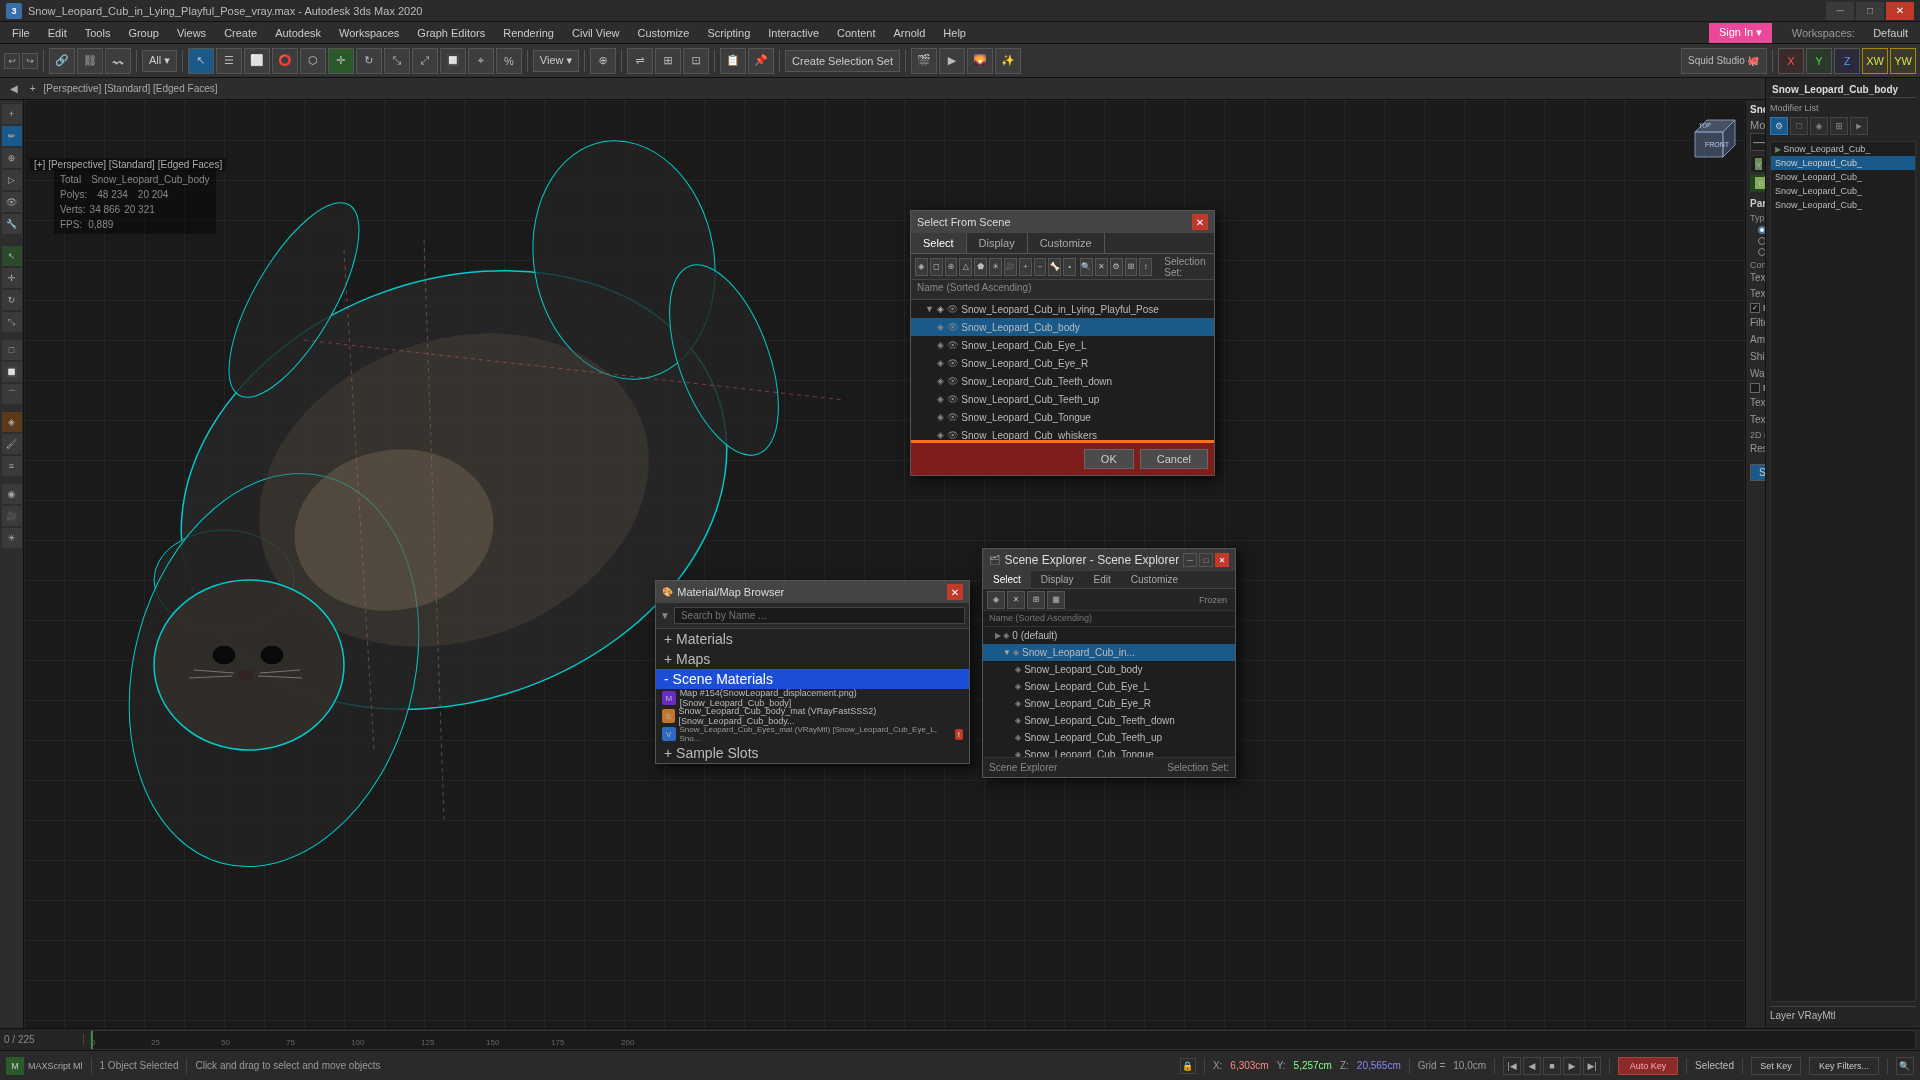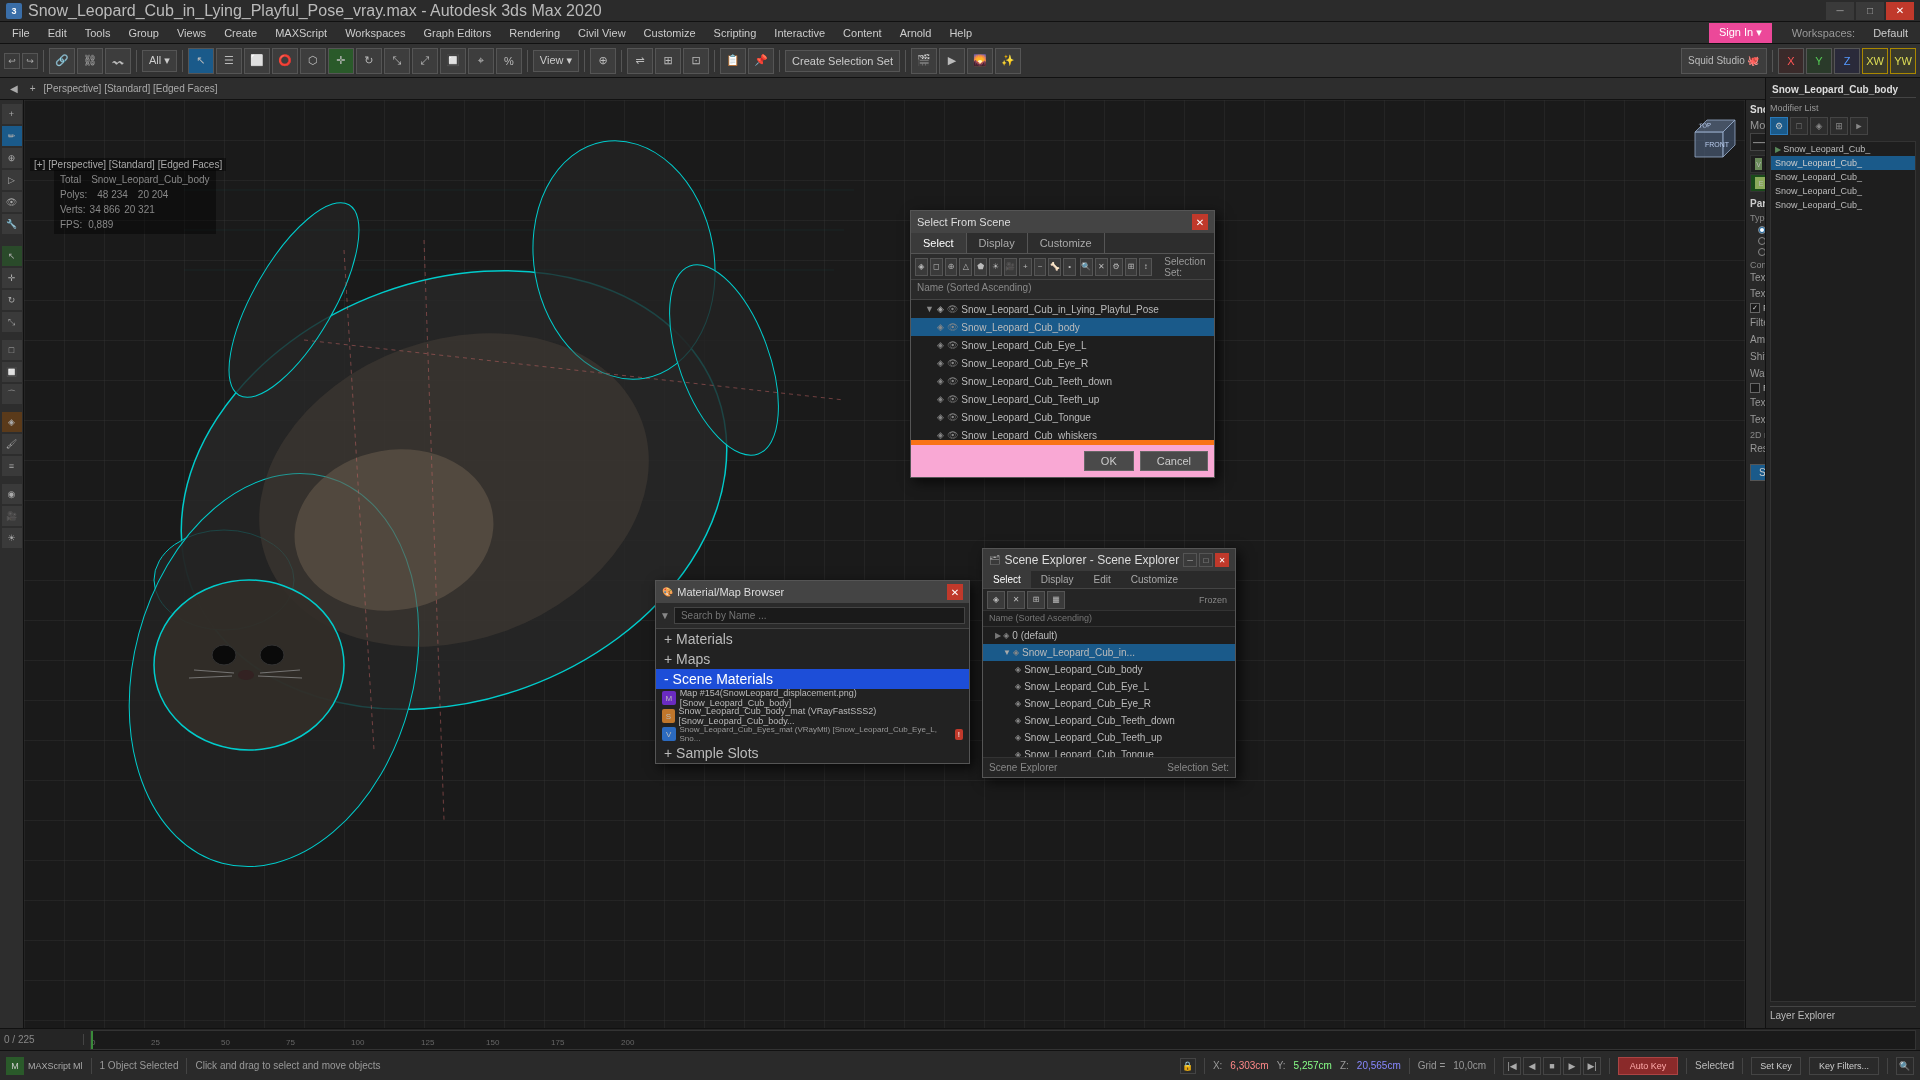--- a/index.html
+++ b/index.html
@@ -30,21 +30,21 @@
       gap: 6px;
     }
     #title-bar .app-icon {
       width: 16px; height: 16px;
       background: #3a6ea8;
       border-radius: 2px;
       display: flex; align-items: center; justify-content: center;
       font-size: 9px; color: white; font-weight: bold;
     }
     #title-bar .title-text {
-      font-size: 16px; color: #bbb;
+      font-size: 11px; color: #bbb;
     }
     #title-bar .win-controls {
       display: flex; gap: 2px;
     }
     #title-bar .win-btn {
       width: 28px; height: 18px;
       background: #3a3a3a;
       border: none; cursor: pointer; color: #aaa;
       font-size: 10px; display: flex; align-items: center; justify-content: center;
     }
@@ -215,22 +215,22 @@
       color: #bbb;
       cursor: pointer;
       height: 18px;
     }
     .dl-item.selected { background: #1a5a8a; }
     .dialog-footer {
       display: flex;
       justify-content: flex-end;
       gap: 6px;
       padding: 6px;
-      background: #f9a8d4;
-      border-top: 5px solid #f97316;
+      background: #7f1d1d;
+      border-top: 3px solid #f97316;
     }
     .dlg-btn {
       padding: 3px 16px;
       background: #4a4a4a;
       border: 1px solid #666;
       color: #ccc;
       font-size: 11px;
       cursor: pointer;
     }
 
@@ -522,21 +522,21 @@
   </div>
 </div>
 
 <div id="menu-bar">
   <div class="menu-item">File</div>
   <div class="menu-item">Edit</div>
   <div class="menu-item">Tools</div>
   <div class="menu-item">Group</div>
   <div class="menu-item">Views</div>
   <div class="menu-item">Create</div>
-  <div class="menu-item">MAXScript</div>
+  <div class="menu-item">Autodesk</div>
   <div class="menu-item">Workspaces</div>
   <div class="menu-item">Graph Editors</div>
   <div class="menu-item">Rendering</div>
   <div class="menu-item">Civil View</div>
   <div class="menu-item">Customize</div>
   <div class="menu-item">Scripting</div>
   <div class="menu-item">Interactive</div>
   <div class="menu-item">Content</div>
   <div class="menu-item">Arnold</div>
   <div class="menu-item">Help</div>
@@ -1121,14 +1121,14 @@
       <span>Snow_Leopard_Cub_</span>
     </div>
     <div style="padding:2px 4px; color:#bbb; font-size:9px; cursor:pointer; display:flex; align-items:center; gap:2px;">
       <span>Snow_Leopard_Cub_</span>
     </div>
     <div style="padding:2px 4px; color:#bbb; font-size:9px; cursor:pointer; display:flex; align-items:center; gap:2px;">
       <span>Snow_Leopard_Cub_</span>
     </div>
   </div>
 
-  <div style="font-size:10px; color:#bbb; padding:3px 0; border-top:1px solid #444; margin-top:2px;">Layer Explorer</div>
+  <div style="font-size:10px; color:#bbb; padding:3px 0; border-top:1px solid #444; margin-top:2px;">Layer VRayMtl</div>
 </div>
 
 </body></html>

